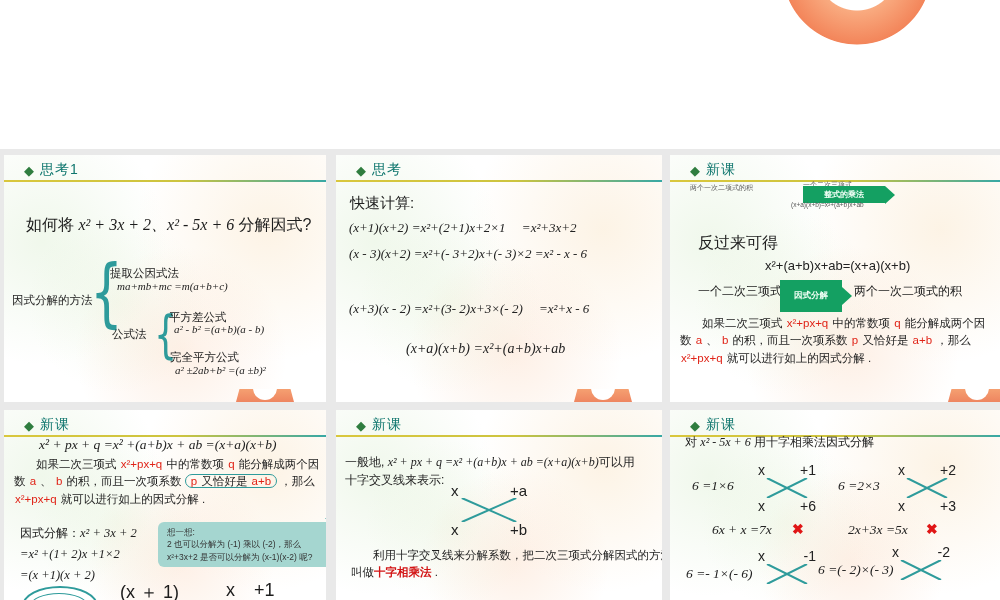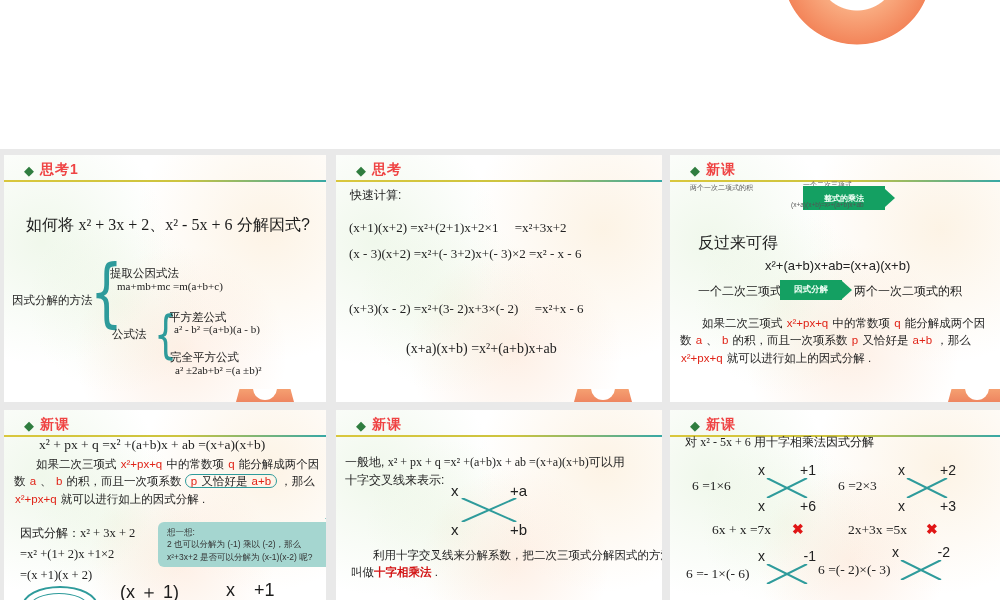--- a/index.html
+++ b/index.html
@@ -17,25 +17,25 @@
   .slide{position:absolute;background:#ffffff;overflow:hidden;cursor:pointer;}
   .decor{position:absolute;inset:0;pointer-events:none;
     background:
       radial-gradient(circle at 12% 35%, rgba(186,222,166,.22), transparent 38%),
       radial-gradient(circle at 82% 30%, rgba(247,216,170,.30), transparent 42%),
       radial-gradient(circle at 55% 80%, rgba(248,186,140,.22), transparent 40%),
       radial-gradient(circle at 35% 60%, rgba(214,234,190,.20), transparent 35%);
   }
   .shead{position:absolute;left:0;top:6px;width:100%;height:22px;}
   .dia{position:absolute;left:20px;top:2px;font-size:13px;color:#2f7d3f;font-family:"DejaVu Sans",sans-serif;}
-  .ttl{position:absolute;left:36px;top:0;font-size:14px;font-weight:bold;color:#ef4444;letter-spacing:1px;}
+  .ttl{position:absolute;left:36px;top:0;font-size:14px;font-weight:normal;color:#0f766e;letter-spacing:1px;}
   .tline{position:absolute;left:0;top:19px;width:100%;height:2px;
     background:linear-gradient(90deg,#d9c73d 0%,#cdc43f 55%,#38a8a5 100%);}
   .t{position:absolute;white-space:nowrap;}
-  .m{font-family:"Liberation Serif",serif;}
+  .m{font-family:"Liberation Serif",serif;font-style:italic;}
   .r{color:#e02418;}
   .rb{color:#d21515;font-weight:bold;}
   .para{position:absolute;margin:0;font-size:11.5px;line-height:1.5;text-indent:22px;white-space:normal;}
   .para .r{padding:0 1px;text-align:right;}
   .pbox{border:1.5px solid #2e9b9b;border-radius:10px;padding:0 4px;}
   .brace{position:absolute;color:#2e9b9b;font-family:"DejaVu Sans",sans-serif;transform:scaleX(.7);transform-origin:left center;}
   .garrow{position:absolute;background:#14a062;display:flex;align-items:center;justify-content:center;}
   .garrow::after{content:"";position:absolute;left:100%;top:50%;transform:translateY(-50%);
     border:9px solid transparent;border-left:10px solid #14a062;}
   .garrow .alabel{color:#f2fff6;font-weight:bold;white-space:nowrap;}
@@ -87,47 +87,47 @@
     </div>
 </div>
 
 <div class="slide" style="left:336px;top:155px;width:326px;height:247px">
   <div class="decor"></div>
   <div class="shead">
     <span class="dia">◆</span>
     <span class="ttl">思考</span>
     <div class="tline"></div>
   </div>
-  <div class="t" style="left:14px;top:32px;font-size:12px">快速计算:</div>
+  <div class="t" style="left:14px;top:39px;font-size:15px">快速计算:</div>
   <div class="t m" style="left:13px;top:64px;font-size:13px">(x+1)(x+2) =x²+(2+1)x+2×1　 =x²+3x+2</div>
   <div class="t m" style="left:13px;top:91px;font-size:13px">(x - 3)(x+2) =x²+(- 3+2)x+(- 3)×2 =x² - x - 6</div>
   <div class="t m" style="left:13px;top:145px;font-size:13px">(x+3)(x - 2) =x²+(3- 2)x+3×(- 2)　 =x²+x - 6</div>
   <div class="t m" style="left:70px;top:186px;font-size:14px">(x+a)(x+b) =x²+(a+b)x+ab</div>
   <div class="bowl" style="left:238px">
       <div class="bowl-c"></div>
     </div>
 </div>
 
 <div class="slide" style="left:670px;top:155px;width:330px;height:247px">
   <div class="decor"></div>
   <div class="shead">
     <span class="dia">◆</span>
     <span class="ttl">新课</span>
     <div class="tline"></div>
   </div>
   <div class="t mini" style="left:20px;top:28px">两个一次二项式的积</div>
   <div class="t mini" style="left:133px;top:25px">一个二次三项式</div>
-  <div class="garrow" style="left:133px;top:31px;width:82px;height:24px">
+  <div class="garrow" style="left:133px;top:31px;width:82px;height:17px">
     <span class="alabel" style="font-size:8px">整式的乘法</span>
   </div>
   <div class="t mini" style="left:121px;top:46px;font-size:6.5px">(x+a)(x+b)=x²+(a+b)x+ab</div>
   <div class="t" style="left:28px;top:78px;font-size:16px">反过来可得</div>
   <div class="t" style="left:95px;top:103px;font-size:13px">x²+(a+b)x+ab=(x+a)(x+b)</div>
   <div class="t" style="left:28px;top:128px;font-size:12px">一个二次三项式</div>
-  <div class="garrow" style="left:110px;top:125px;width:62px;height:20px">
+  <div class="garrow" style="left:110px;top:125px;width:62px;height:32px">
     <span class="alabel" style="font-size:8.5px">因式分解</span>
   </div>
   <div class="t" style="left:184px;top:128px;font-size:12px">两个一次二项式的积</div>
   <p class="para" style="left:10px;top:160px;width:306px"><span>如果二次三项式 </span><span class="r">x²+px+q</span><span> 中的常数项 </span><span class="r">q</span><span> 能分解成两个因数 </span><span class="r">a</span><span> 、 </span><span class="r">b</span><span> 的积，而且一次项系数 </span><span class="r">p</span><span> 又恰好是 </span><span class="r">a+b</span><span> ，那么 </span><span class="r">x²+px+q</span><span> 就可以进行如上的因式分解 .</span></p>
   <div class="bowl" style="left:278px">
       <div class="bowl-c"></div>
     </div>
 </div>
 
 <div class="slide" style="left:4px;top:410px;width:322px;height:190px">

